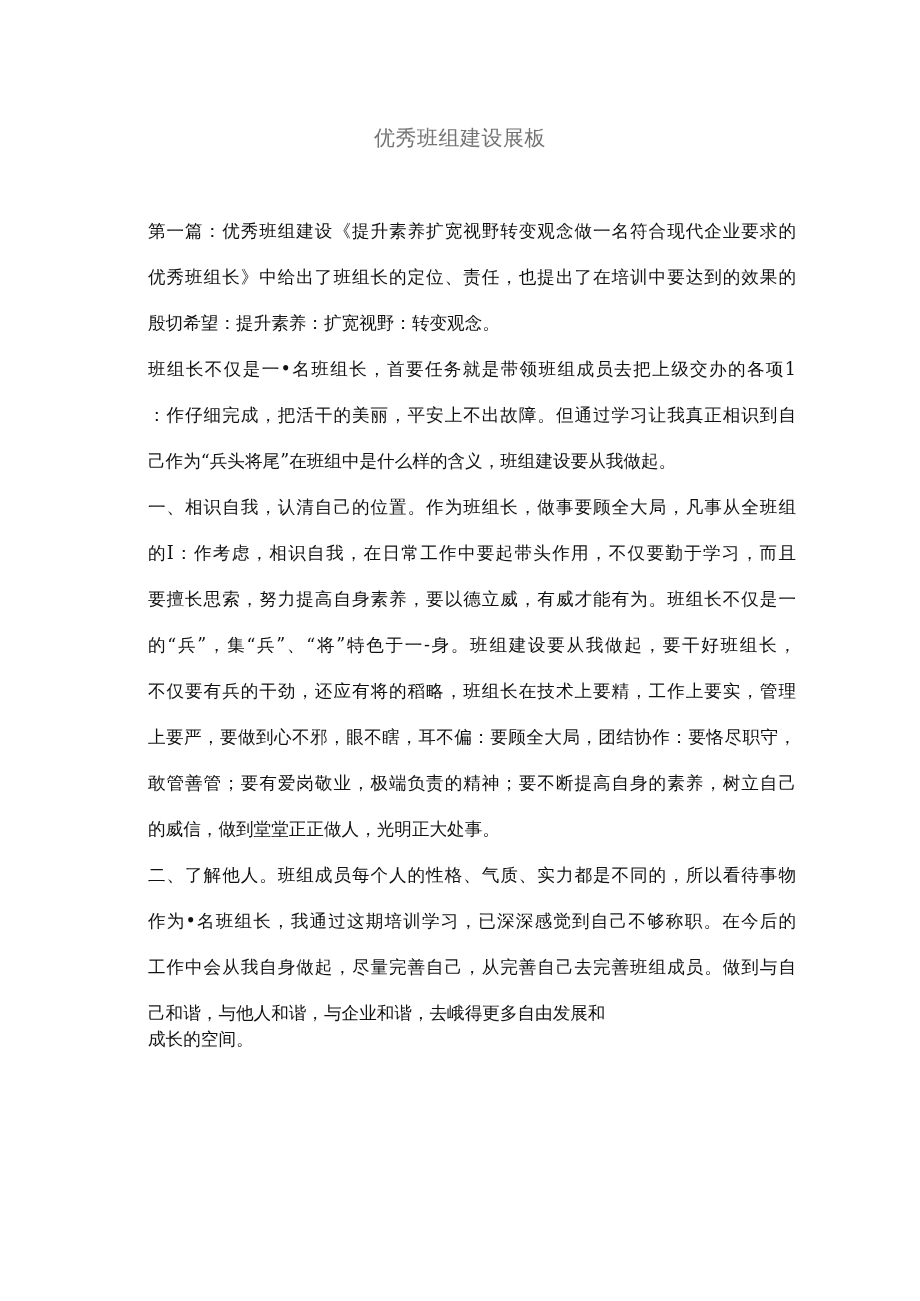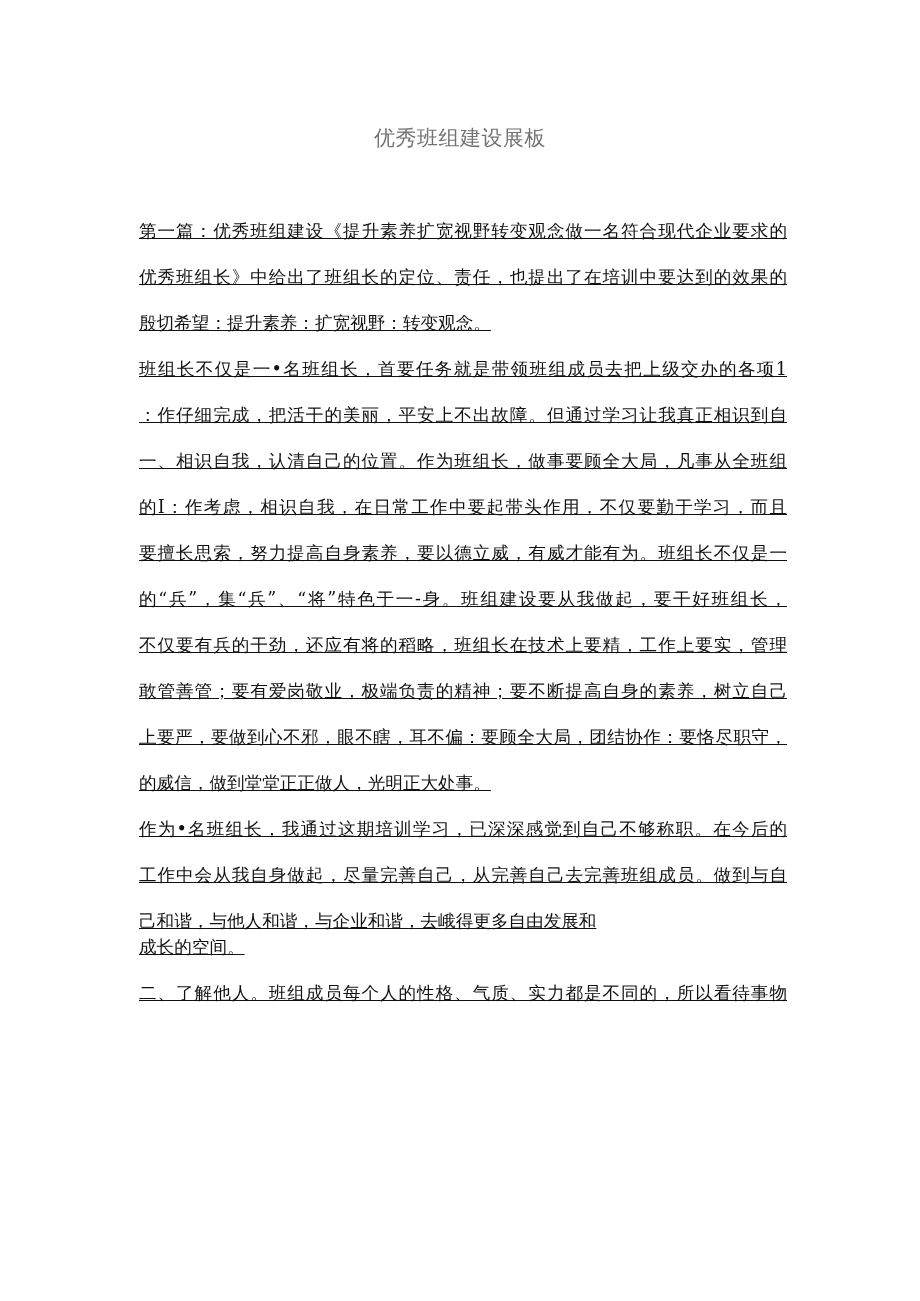--- a/index.html
+++ b/index.html
@@ -1,56 +1,57 @@
 <!DOCTYPE html>
 <html><head>
 <meta charset="utf-8">
 <style>
   html, body { margin: 0; padding: 0; background: #ffffff; }
   body { width: 920px; height: 1301px; position: relative; overflow: hidden;
          font-family: "DejaVu Serif", "Liberation Serif", serif; color: #111; }
   .title { position: absolute; top: 124px; left: 0; width: 920px; text-align: center;
            font-family: "DejaVu Sans", "Liberation Sans", sans-serif; font-size: 21px; color: #737373; letter-spacing: 0.5px; }
-  .body { position: absolute; left: 139px; top: 216px; width: 648px; text-decoration: underline; }
+  .body { position: absolute; left: 148px; top: 216px; width: 648px; }
   .line { height: 46px; line-height: 30px; font-size: 17.6px; white-space: nowrap; text-align: justify; text-align-last: justify; }
   .line.last { text-align-last: left; }
   .line.tight { height: 26px; }
 </style>
 </head>
 <body>
 
 <div class="title">优秀班组建设展板</div>
 
 <div class="body">
 
   <div>
     <div class="line">第一篇：优秀班组建设《提升素养扩宽视野转变观念做一名符合现代企业要求的</div>
     <div class="line">优秀班组长》中给出了班组长的定位、责任，也提出了在培训中要达到的效果的</div>
     <div class="line last">殷切希望：提升素养：扩宽视野：转变观念。</div>
   </div>
 
   <div>
     <div class="line">班组长不仅是一•名班组长，首要任务就是带领班组成员去把上级交办的各项1</div>
     <div class="line">：作仔细完成，把活干的美丽，平安上不出故障。但通过学习让我真正相识到自</div>
+    <div class="line last">己作为“兵头将尾”在班组中是什么样的含义，班组建设要从我做起。</div>
   </div>
 
   <div>
     <div class="line">一、相识自我，认清自己的位置。作为班组长，做事要顾全大局，凡事从全班组</div>
     <div class="line">的I：作考虑，相识自我，在日常工作中要起带头作用，不仅要勤于学习，而且</div>
     <div class="line">要擅长思索，努力提高自身素养，要以德立威，有威才能有为。班组长不仅是一</div>
     <div class="line">的“兵”，集“兵”、“将”特色于一-身。班组建设要从我做起，要干好班组长，</div>
     <div class="line">不仅要有兵的干劲，还应有将的稻略，班组长在技术上要精，工作上要实，管理</div>
+    <div class="line">上要严，要做到心不邪，眼不瞎，耳不偏：要顾全大局，团结协作：要恪尽职守，</div>
     <div class="line">敢管善管；要有爱岗敬业，极端负责的精神；要不断提高自身的素养，树立自己</div>
-    <div class="line">上要严，要做到心不邪，眼不瞎，耳不偏：要顾全大局，团结协作：要恪尽职守，</div>
     <div class="line last">的威信，做到堂堂正正做人，光明正大处事。</div>
+  </div>
+
+  <div>
+    <div class="line">二、了解他人。班组成员每个人的性格、气质、实力都是不同的，所以看待事物</div>
   </div>
 
   <div>
     <div class="line">作为•名班组长，我通过这期培训学习，已深深感觉到自己不够称职。在今后的</div>
     <div class="line">工作中会从我自身做起，尽量完善自己，从完善自己去完善班组成员。做到与自</div>
     <div class="line last tight">己和谐，与他人和谐，与企业和谐，去峨得更多自由发展和</div>
     <div class="line last">成长的空间。</div>
   </div>
-
-  <div>
-    <div class="line">二、了解他人。班组成员每个人的性格、气质、实力都是不同的，所以看待事物</div>
-  </div>
 </div>
 
 </body></html>

